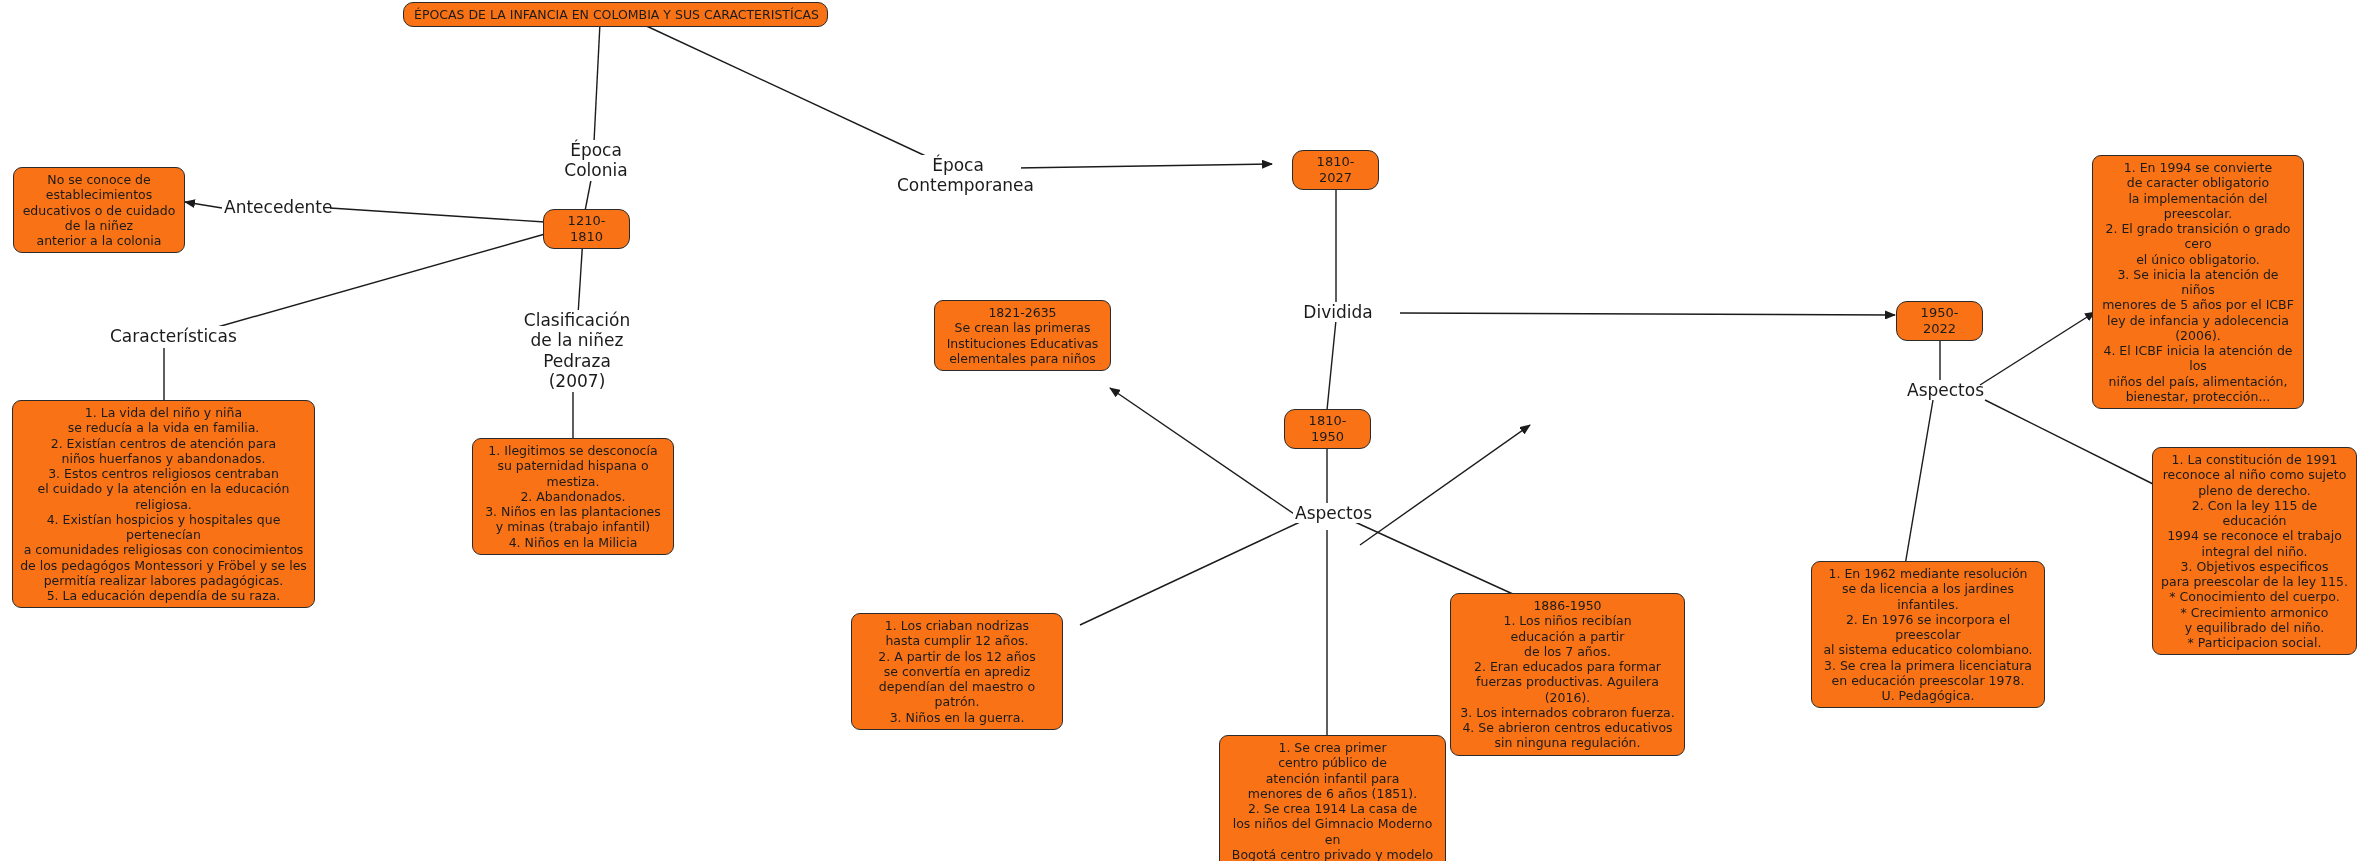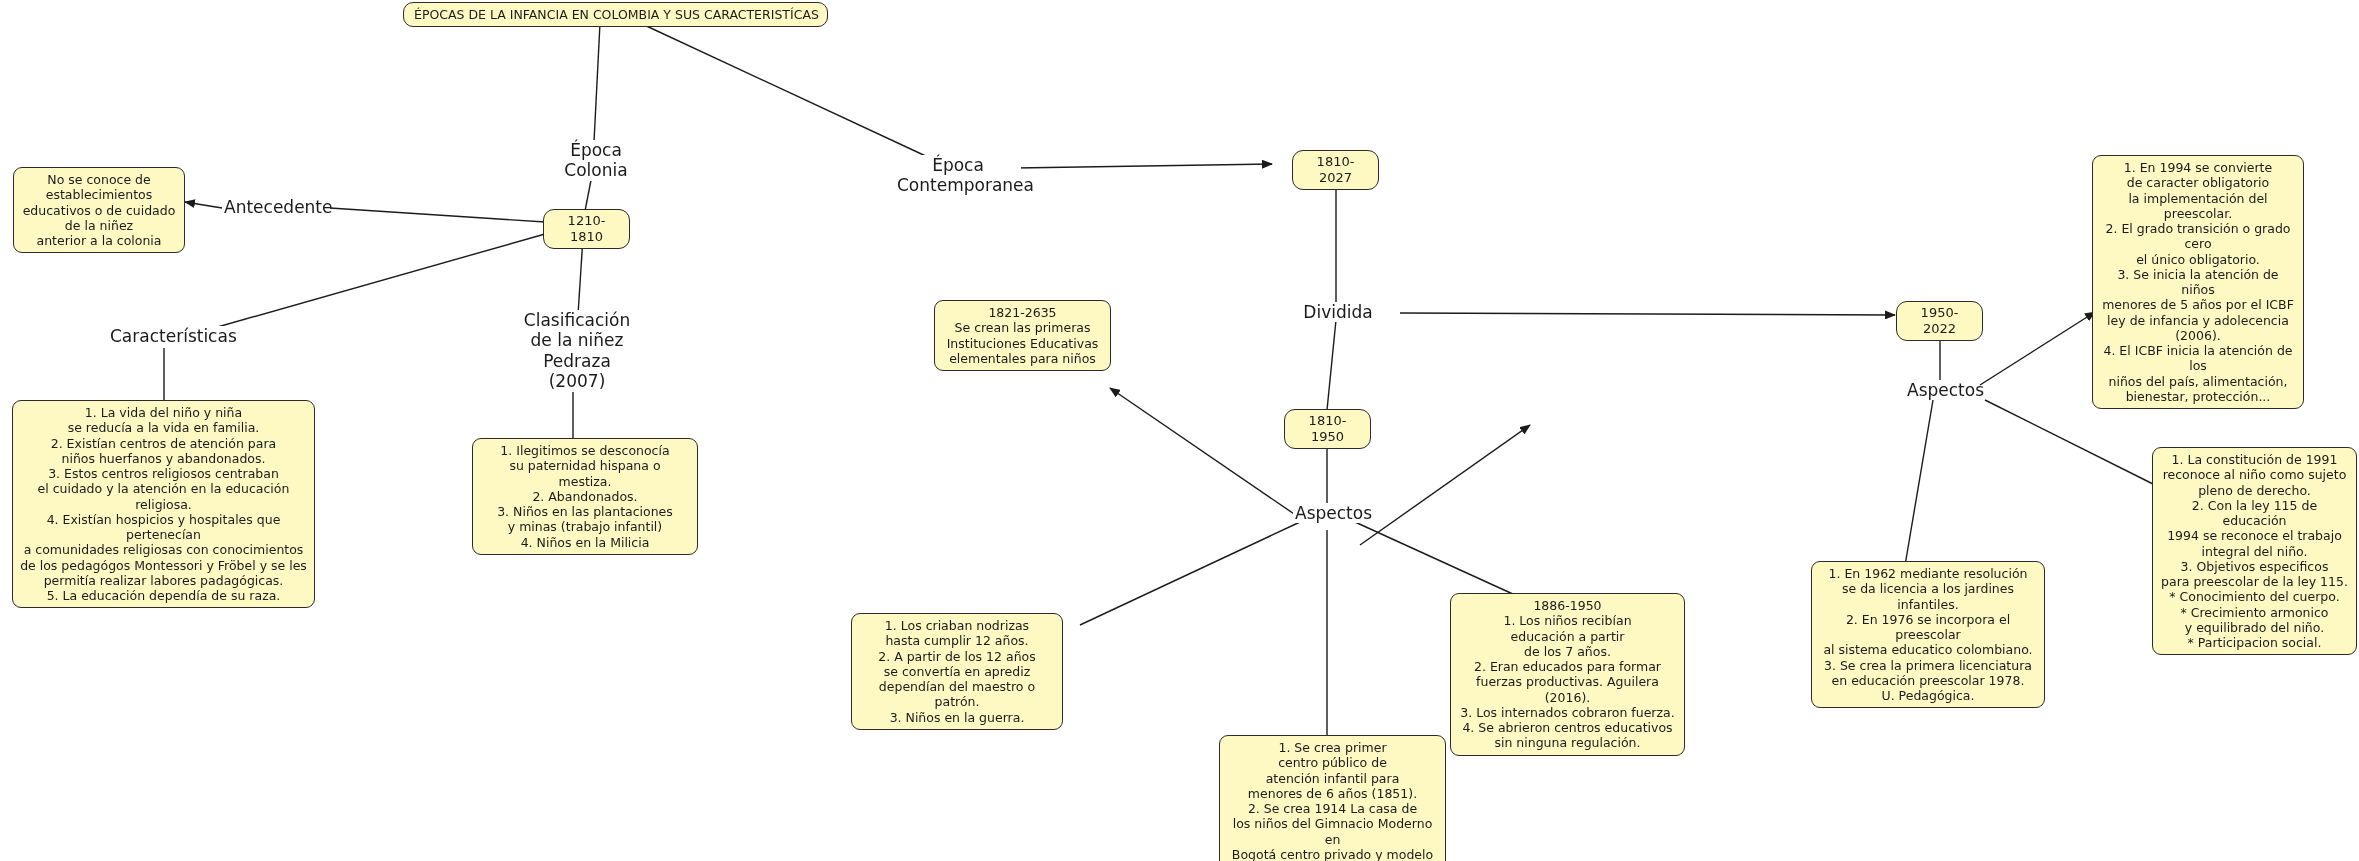--- a/index.html
+++ b/index.html
@@ -1,20 +1,20 @@
 <!DOCTYPE html>
 <html><head>
 <meta charset="utf-8">
 <title>Concept Map</title>
 <style>
   html,body{margin:0;padding:0;background:#ffffff;}
   body{font-family:"DejaVu Sans","Liberation Sans",sans-serif;}
   #canvas{position:relative;width:2359px;height:861px;background:#ffffff;overflow:hidden;}
   #wires{position:absolute;left:0;top:0;width:2359px;height:861px;pointer-events:none;}
-  .node{position:absolute;box-sizing:border-box;background:#fef9c3;border:1px solid #2b2b2b;
+  .node{position:absolute;box-sizing:border-box;background:#f97316;border:1px solid #2b2b2b;
         border-radius:9px;color:#1b1b1b;text-align:center;line-height:1.22;
         font-size:12.5px;padding:4px 7px;white-space:pre-line;}
   .node.pill{border-radius:11px;padding:3px 10px;font-size:13px;}
   .node.title{font-size:12.5px;border-radius:10px;padding:4px 10px;white-space:nowrap;}
   .link-label{position:absolute;color:#1b1b1b;font-size:17px;line-height:1.2;
               text-align:center;white-space:pre-line;background:#ffffff;padding:0 2px;}
 </style>
 </head>
 <body>
 
@@ -100,21 +100,21 @@
 4. Existían hospicios y hospitales que pertenecían
 a comunidades religiosas con conocimientos
 de los pedagógos Montessori y Fröbel y se les
 permitía realizar labores padagógicas.
 5. La educación dependía de su raza.</div>
 
   <div class="link-label" style="left:519px;top:310px;width:112px;">Clasificación
 de la niñez
 Pedraza (2007)</div>
 
-  <div class="node" style="left:472px;top:438px;width:226px;">1. Ilegitimos se desconocía
+  <div class="node" style="left:472px;top:438px;width:202px;">1. Ilegitimos se desconocía
 su paternidad hispana o
 mestiza.
 2. Abandonados.
 3. Niños en las plantaciones
 y minas (trabajo infantil)
 4. Niños en la Milicia</div>
 
   <div class="link-label" style="left:895px;top:155px;width:122px;">Época
 Contemporanea</div>
 

